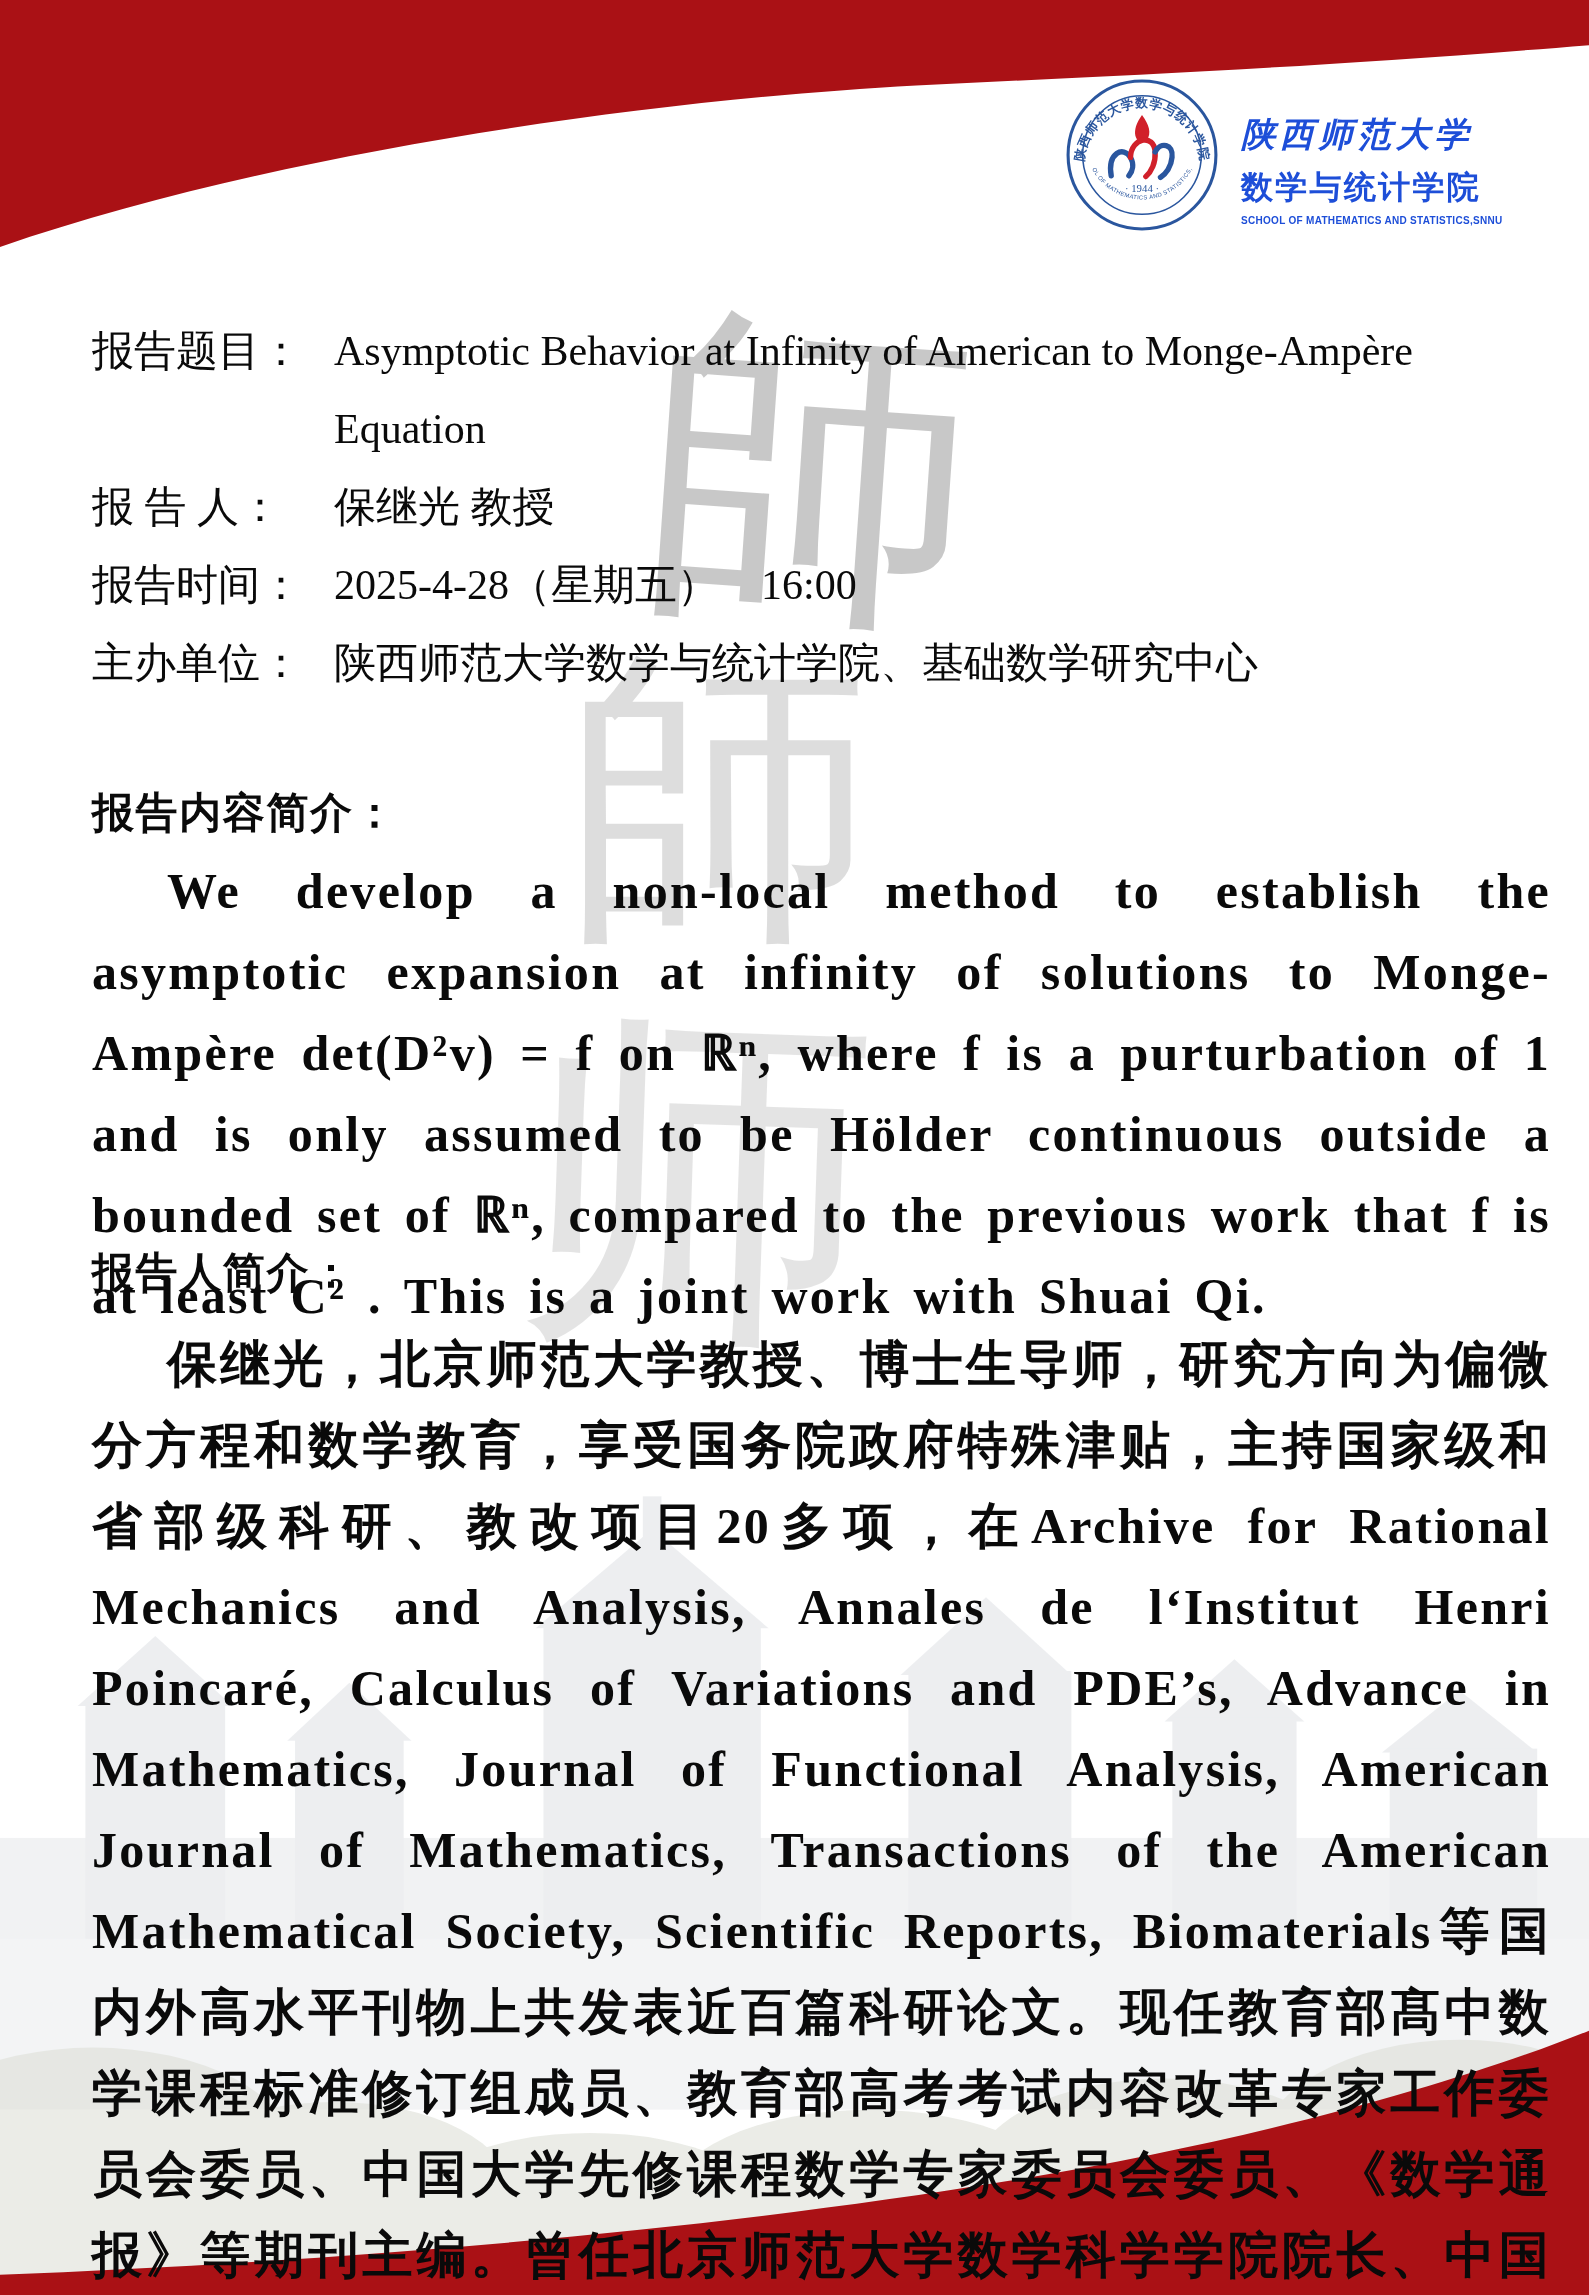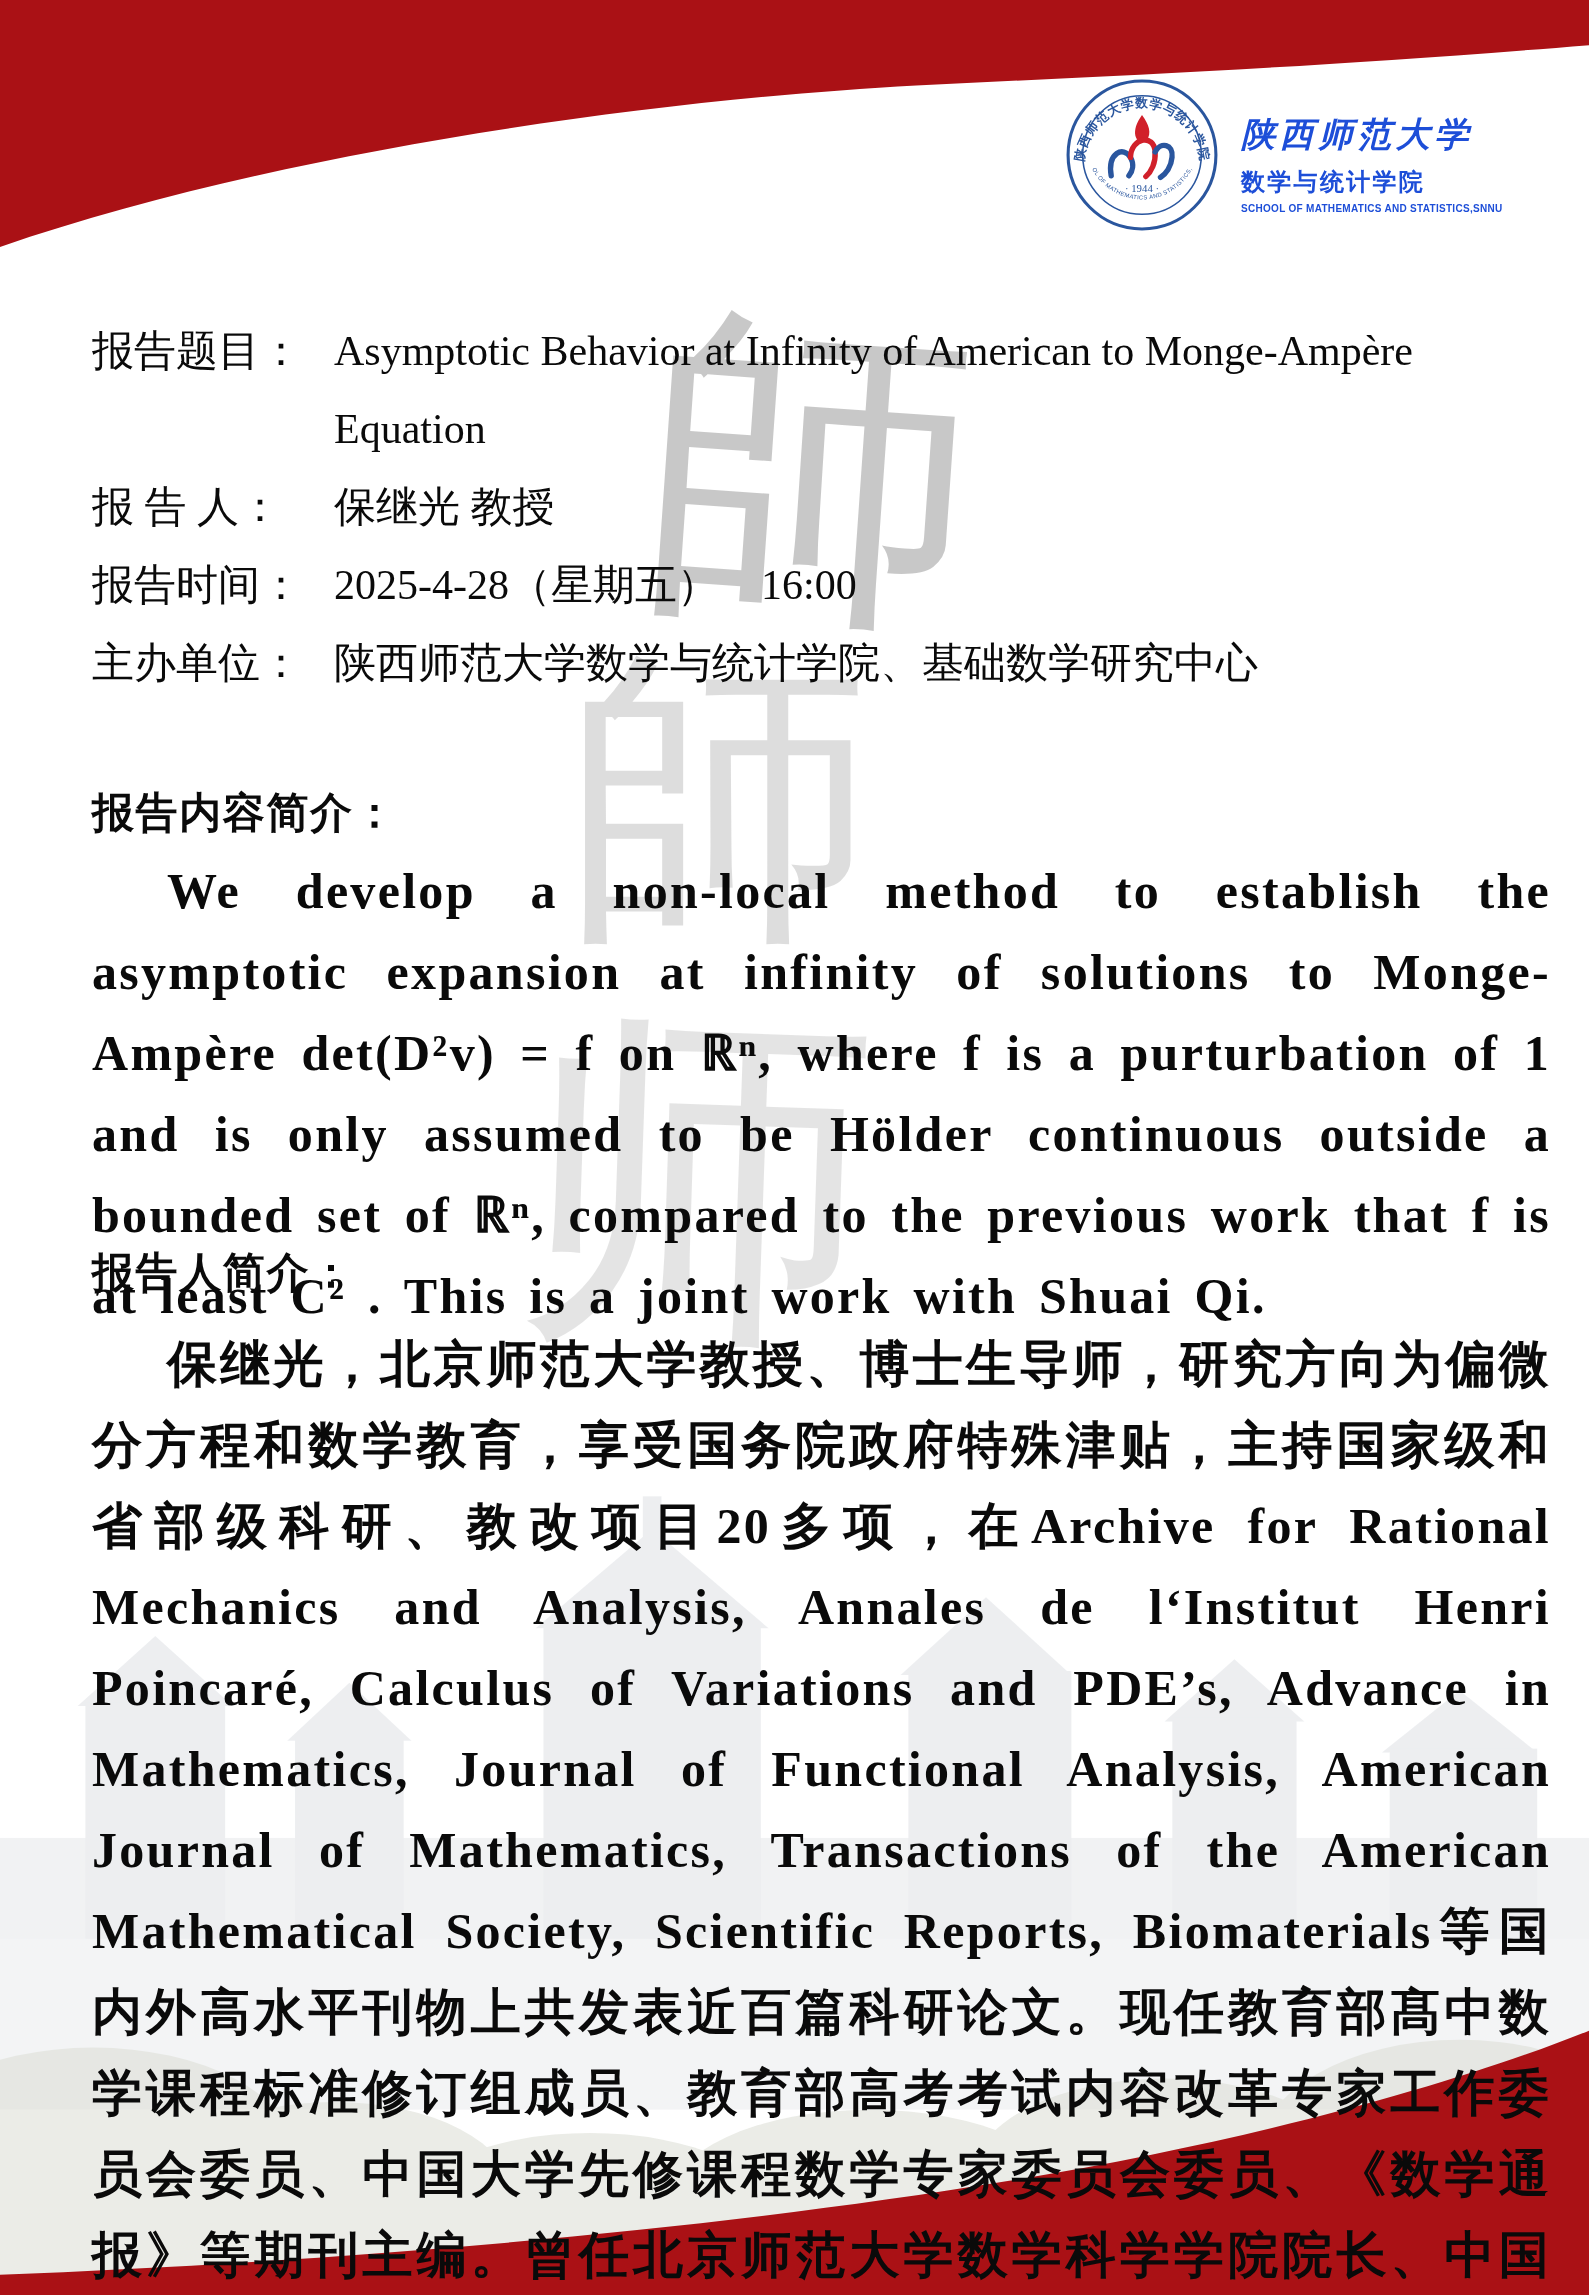--- a/index.html
+++ b/index.html
@@ -26,21 +26,21 @@
 
   
   .logo { position:absolute; left:1065px; top:78px; z-index:6; display:flex; align-items:flex-start; }
   .seal { width:154px; height:154px; flex:none; }
   .logo-text { margin-left:22px; margin-top:34px; color:#1d4ed8; }
   .univ-name {
     font-size:34px; letter-spacing:4.7px; font-weight:600; font-style:italic;
     font-family:"DejaVu Serif","Liberation Serif",serif;
   }
   .school-name {
-    margin-top:7.8px; font-size:24px; font-weight:700; letter-spacing:2.3px;
+    margin-top:7.8px; font-size:32px; font-weight:700; letter-spacing:2.3px;
     font-family:"Liberation Sans","DejaVu Sans",sans-serif;
   }
   .school-en {
     margin-top:5.4px; font-size:10px; font-weight:700; letter-spacing:0.3px;
     font-family:"Liberation Sans","DejaVu Sans",sans-serif;
   }
 
   
   .content { position:absolute; left:0; top:0; width:100%; height:100%; z-index:5; }
   .page-title {

